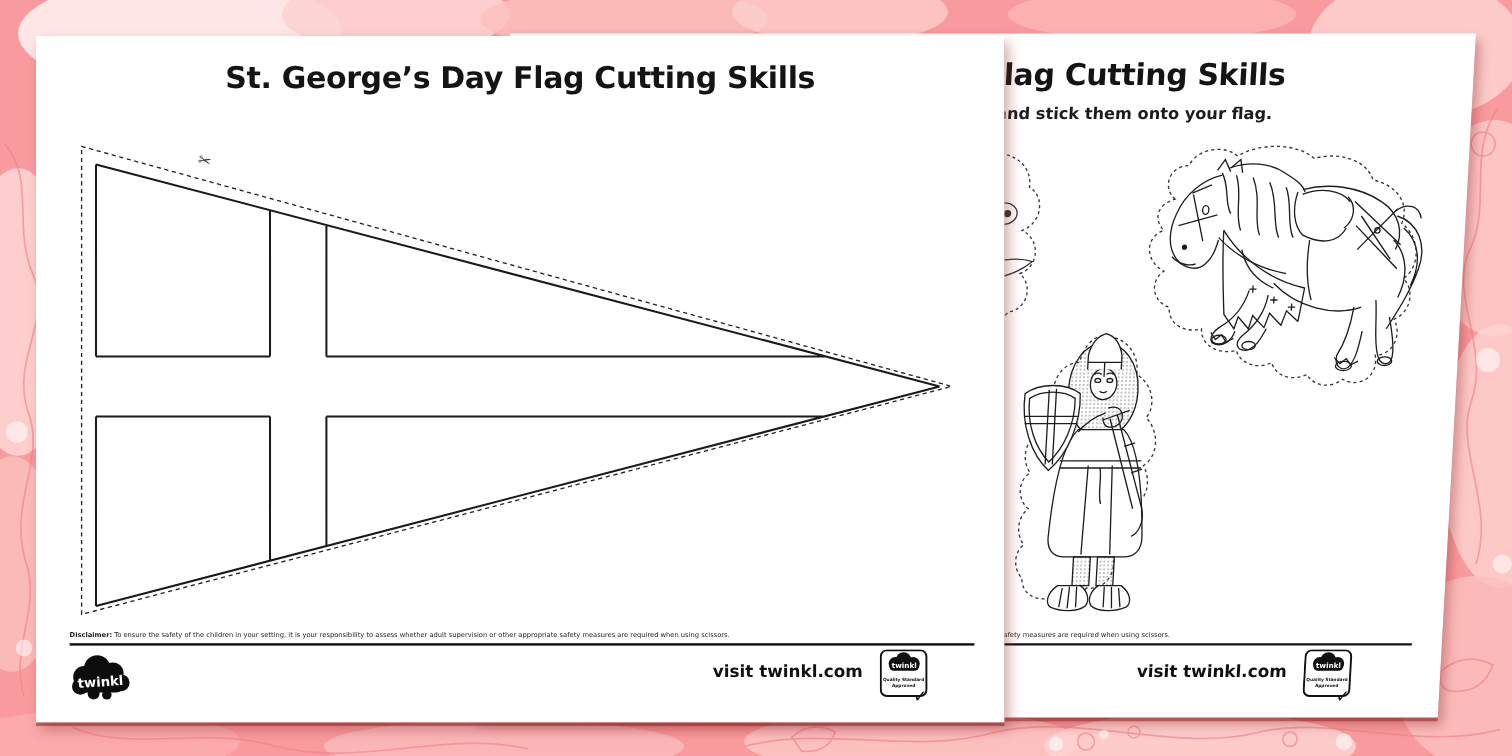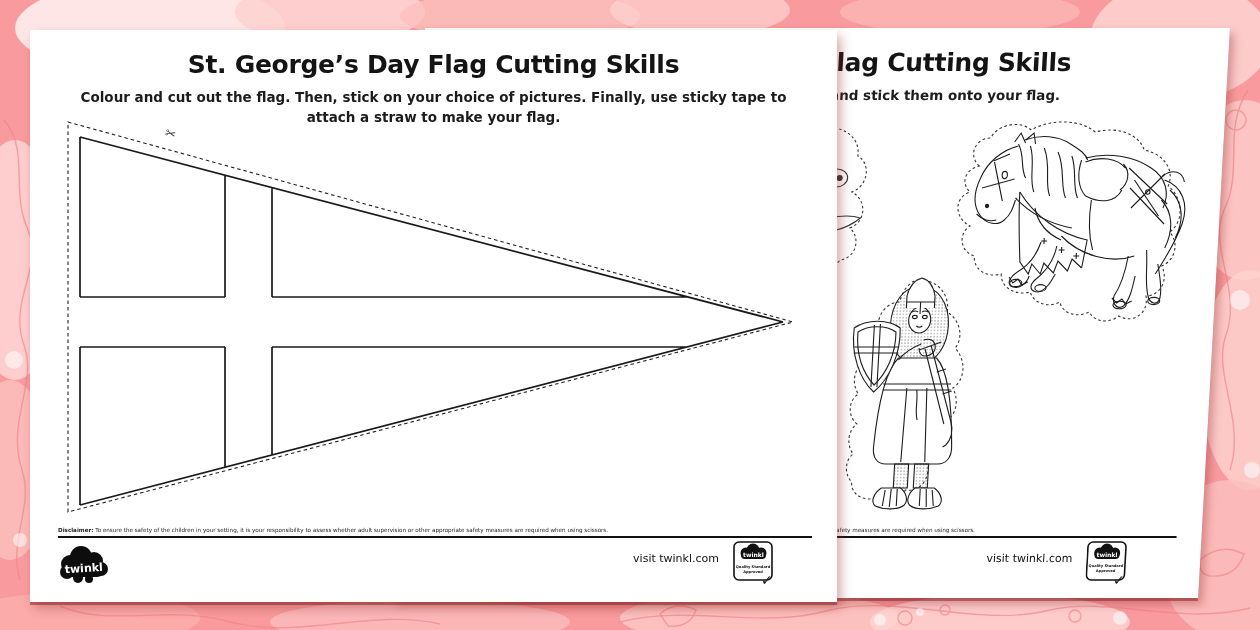--- a/index.html
+++ b/index.html
@@ -17,21 +17,21 @@
 
   .art{position:absolute;left:0;top:0;}
 
   .footer-disclaimer{position:absolute;left:28px;top:497px;width:760px;font-size:5.6px;color:#222;letter-spacing:0;}
   .footer-disclaimer b{font-weight:bold;}
   .footer-divider{position:absolute;left:28px;top:506px;width:754px;height:2px;background:#111;}
   .page-back .footer-divider{top:508px;width:752px;}
   .page-back .footer-disclaimer{top:499px;}
 
   .twinkl-logo{position:absolute;left:26px;top:512px;}
-  .visit-text{position:absolute;right:118px;top:522px;font-size:11px;font-weight:normal;color:#111;}
+  .visit-text{position:absolute;right:118px;top:522px;font-size:14px;font-weight:bold;color:#111;}
   .badge{position:absolute;right:62px;top:511px;}
   .page-back .visit-text{right:128px;top:524px;}
   .page-back .badge{right:72px;top:513px;}
 </style>
 </head>
 <body>
 
 <div class="canvas">
 
   <svg class="bg-svg" width="1260" height="630" viewBox="0 0 1260 630">
@@ -188,21 +188,20 @@
       </g>
       <text x="20.5" y="16" text-anchor="middle" font-size="6" font-weight="bold" fill="#ffffff">twinkl</text>
       <text x="20" y="26.5" text-anchor="middle" font-size="3.6" font-weight="bold" fill="#111">Quality Standard</text>
       <text x="20" y="31.5" text-anchor="middle" font-size="3.6" font-weight="bold" fill="#111">Approved</text>
       <text x="28" y="44" font-size="14" font-weight="bold" fill="#111">✓</text>
     </svg>
   </div>
 
   <div class="page page-front">
     <div class="page-title">St. George’s Day Flag Cutting Skills</div>
-    <div class="page-subtitle">Colour and cut out the flag. Then, stick on your choice of pictures. Finally, use sticky tape to attach a straw to make your flag.</div>
 
     <svg class="art" width="807" height="572" viewBox="0 0 807 572">
 
       <polygon points="38,92 763,292 38,482" fill="none" stroke="#222" stroke-width="1.1" stroke-dasharray="3.5 3"></polygon>
 
       <path fill="none" stroke="#1a1a1a" stroke-width="1.7" d="
         M50,107 L753,292 M50,475 L753,292
         M50,107 L50,267 M50,317 L50,475
         M195,145 L195,267 M195,317 L195,437
         M242,158 L242,267 M242,317 L242,425

